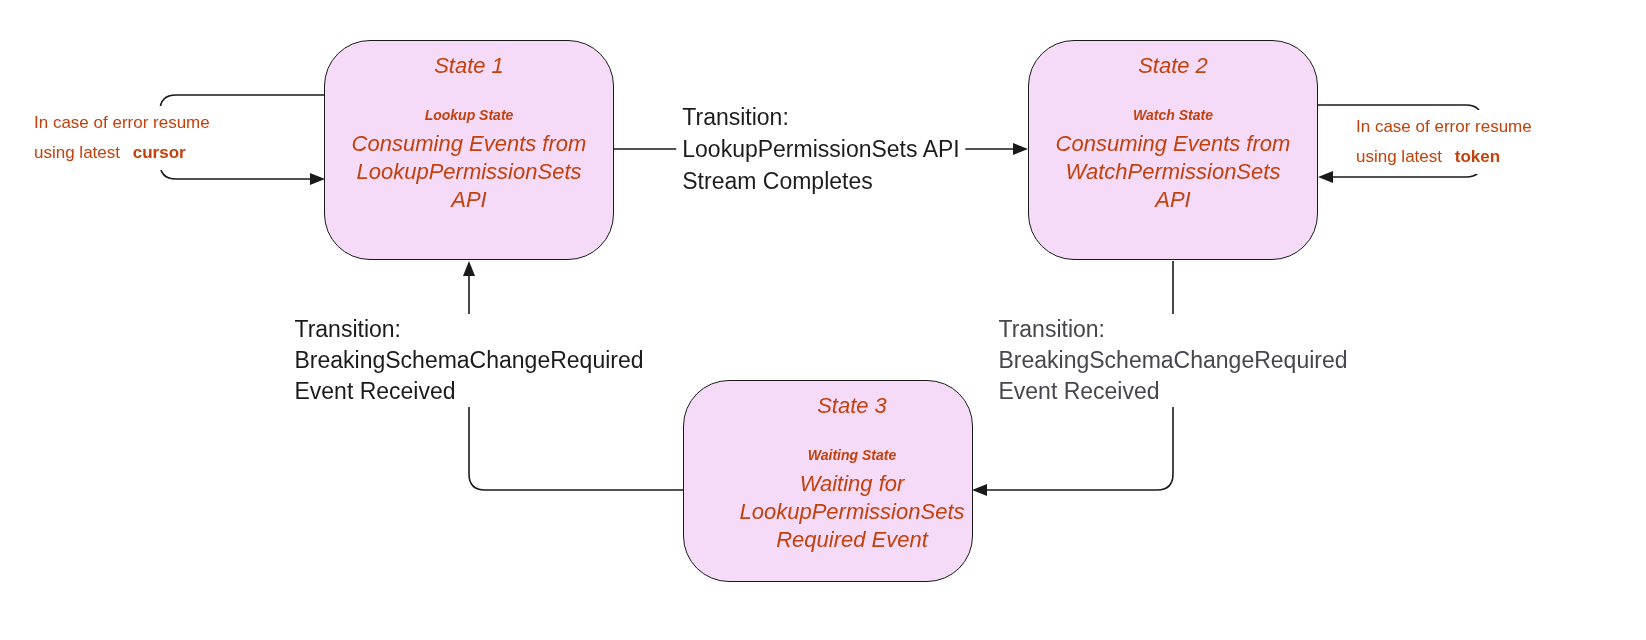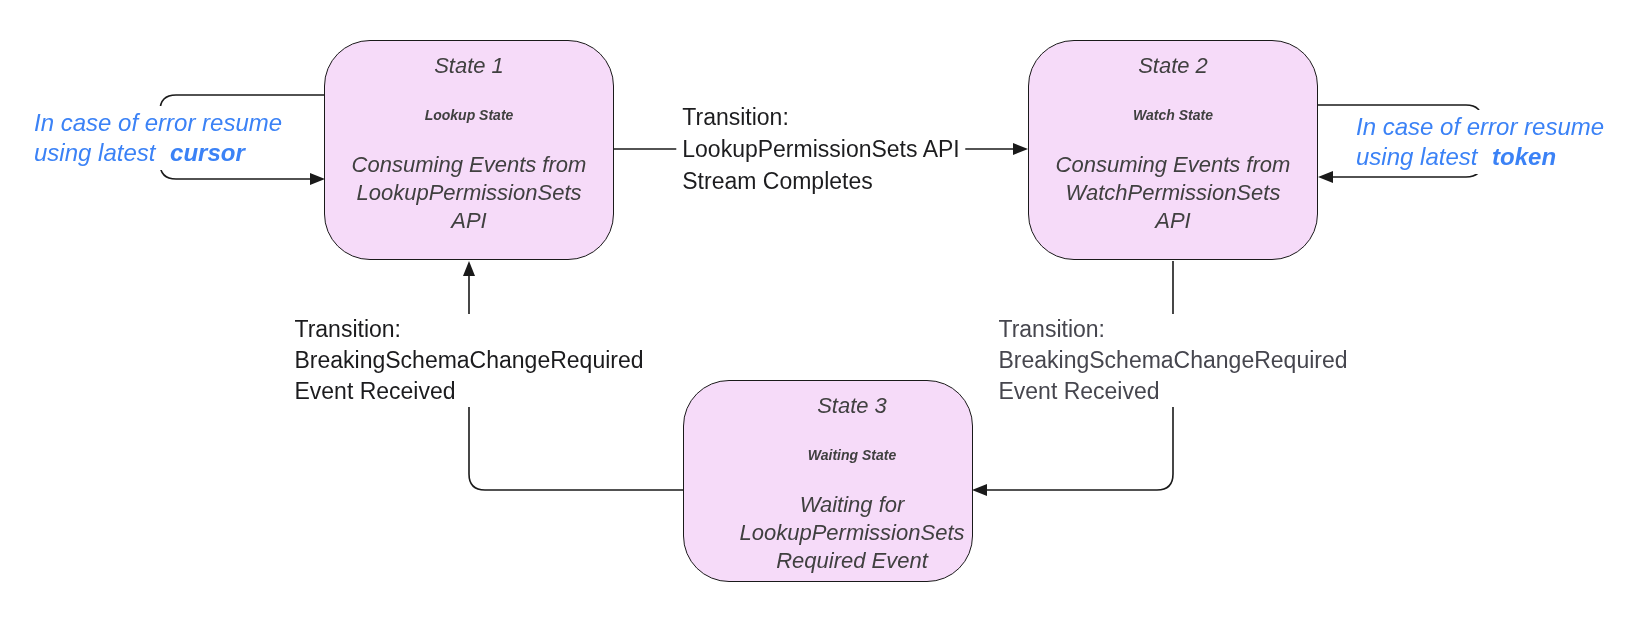--- a/index.html
+++ b/index.html
@@ -15,52 +15,51 @@
 
   
   .state {
     position: absolute;
     width: 290px;
     box-sizing: border-box;
     background: #f6dbf9;
     border: 1.6px solid #1a1a1a;
     border-radius: 46px;
     text-align: center;
-    color: #404040;
+    color: #c2410c;
     font-style: italic;
   }
   #state1 { left: 324px; top: 40px;  height: 220px; }
   #state2 { left: 1028px; top: 40px; height: 220px; }
   #state3 { left: 683px; top: 380px; height: 202px; padding-left: 48px; }
   .state .num   { margin-top: 12px; font-size: 22px; }
   .state .title { margin-top: 28px; font-size: 14px; font-weight: bold; }
-  .state .desc  { margin-top: 28px; font-size: 22px; line-height: 28px; white-space: pre-line; }
+  .state .desc  { margin-top: 7px; font-size: 22px; line-height: 28px; white-space: pre-line; }
 
   
   .edge-label {
     position: absolute;
     transform: translateX(-50%);
     text-align: left;
     background: #ffffff;
     font-size: 23px;
     padding: 0 6px;
     white-space: nowrap;
   }
   #label-12 { left: 821px;  top: 101px; line-height: 32px; color: #1d1d1f; }
   #label-23 { left: 1173px; top: 314px; line-height: 31px; color: #46464e; }
   #label-31 { left: 469px;  top: 314px; line-height: 31px; color: #1b1b1d; }
 
   
   .loop-label {
     position: absolute;
     background: #ffffff;
-    font-style: italic;
-    font-size: 24px;
+    font-size: 17px;
     line-height: 30px;
-    color: #3b82f6;
+    color: #c2410c;
     padding: 2px 4px;
     white-space: nowrap;
   }
   #loop1-label { left: 30px;   top: 106px; }
   #loop2-label { left: 1352px; top: 110px; }
   .loop-label b { font-weight: bold; margin-left: 8px; }
 </style>
 </head>
 <body>
 

